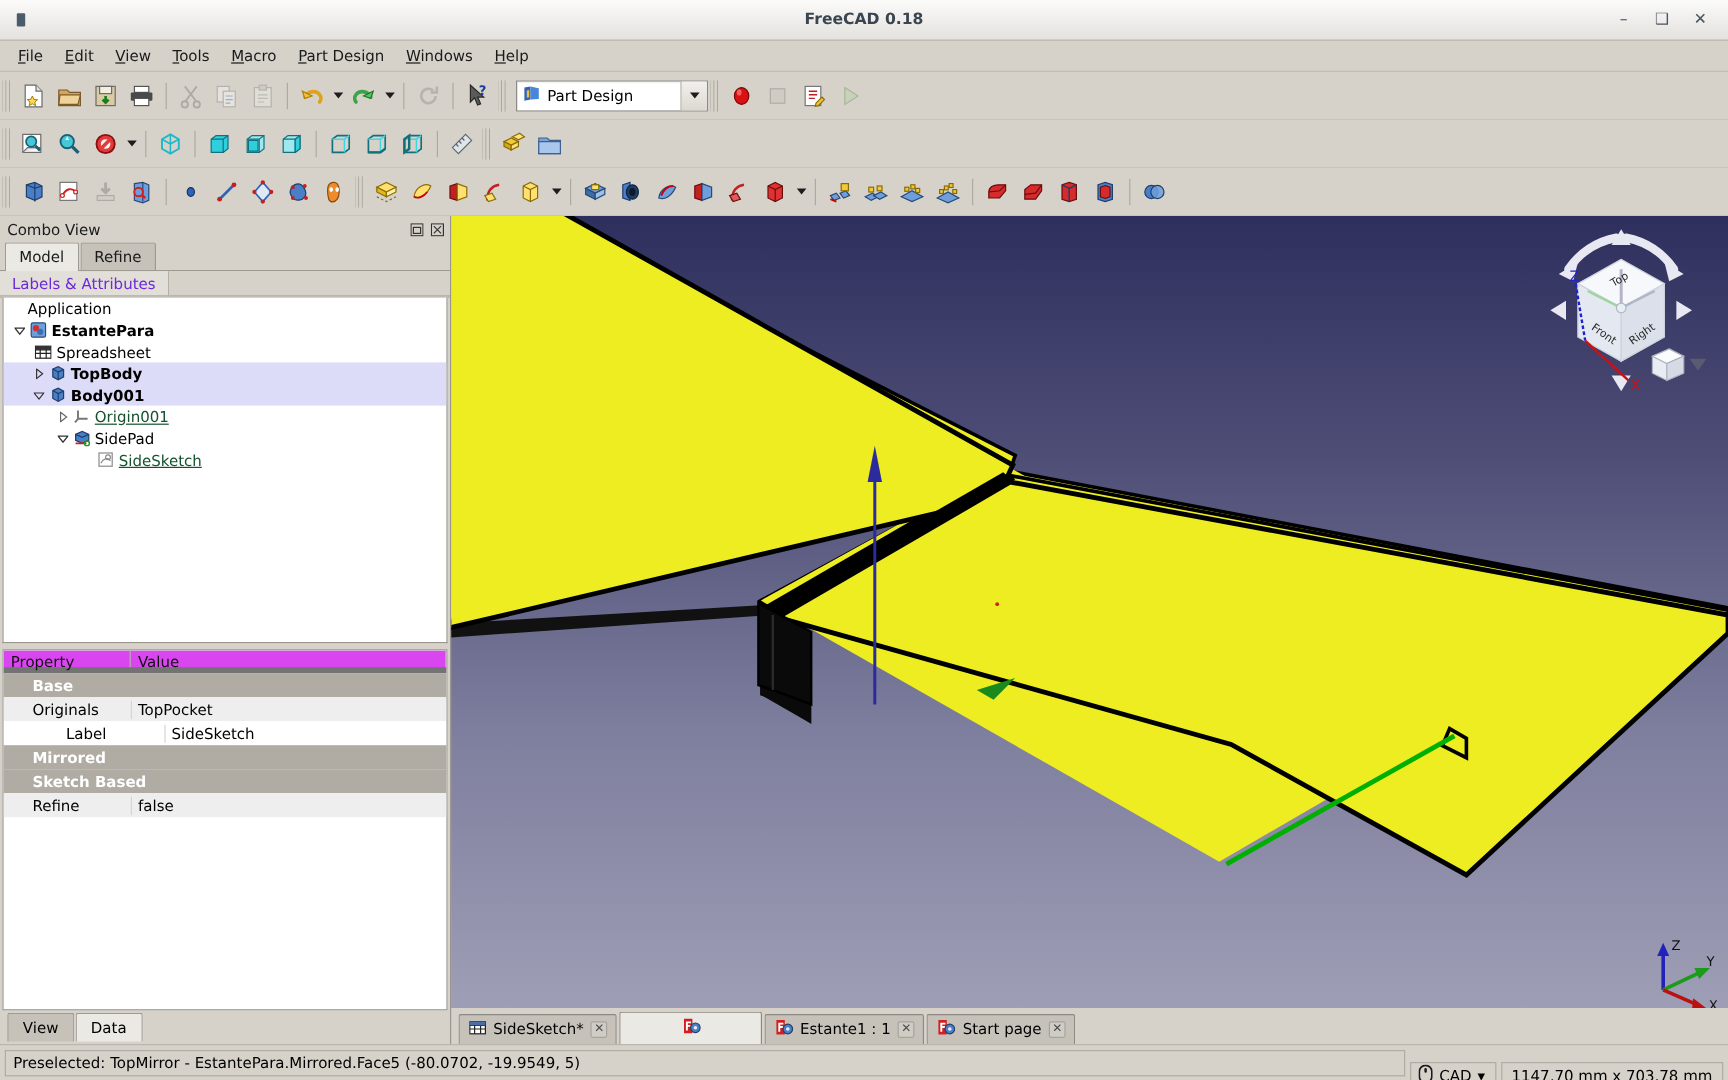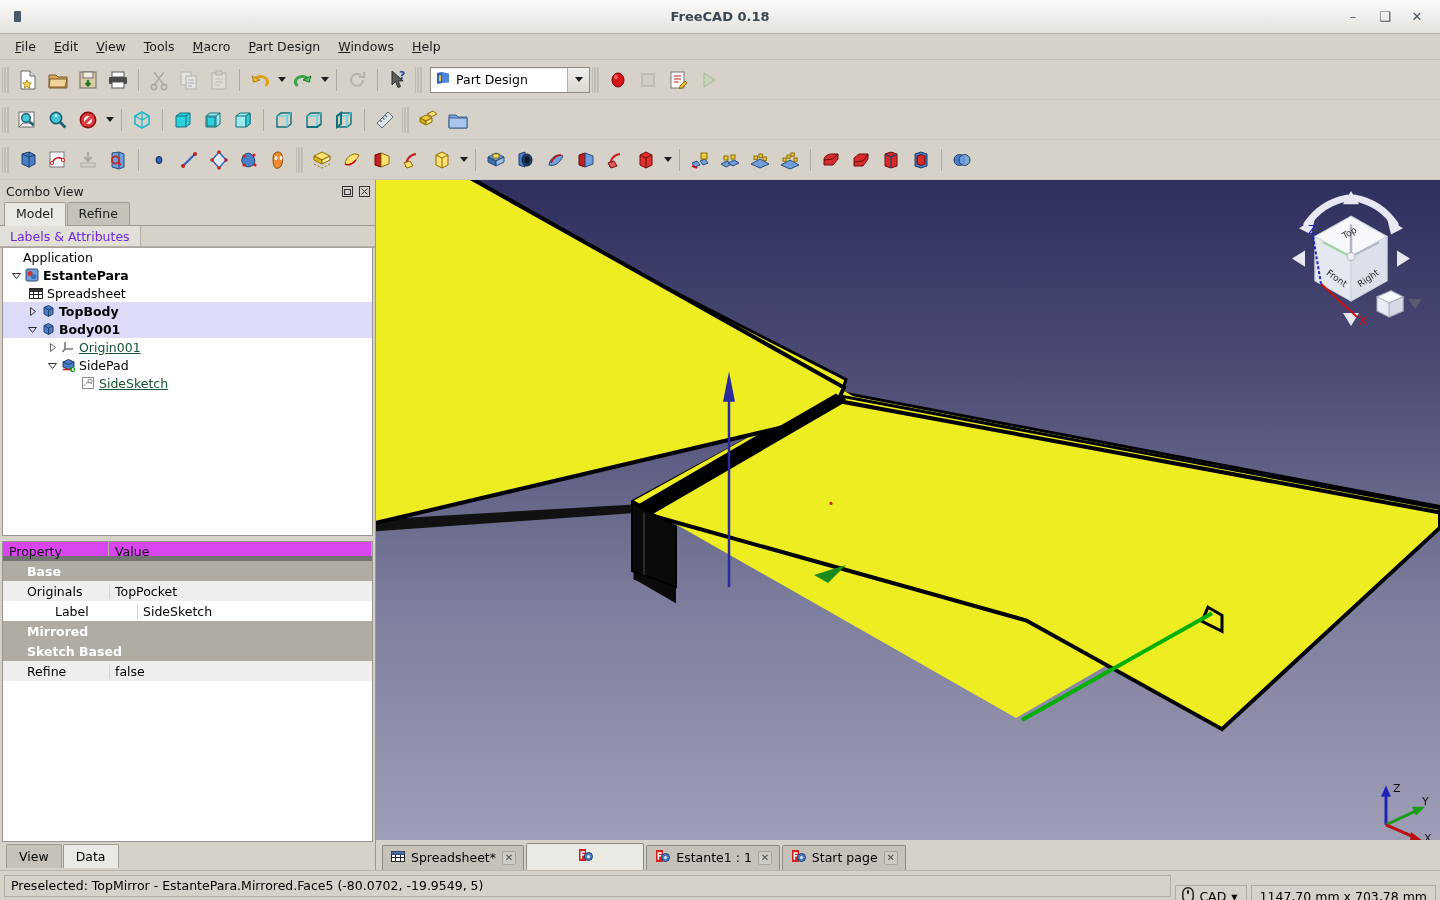--- a/index.html
+++ b/index.html
@@ -1013,21 +1013,21 @@
       <div class="doctabs">
 
         <div class="dtab">
           <span>
             <svg width="14" height="13" viewBox="0 0 14 13">
                 <rect x="0.5" y="1.5" width="13" height="10" fill="#fff" stroke="#222"></rect>
                 <path d="M0.5 4.5h13M0.5 7.5h13M4.5 1.5v10M9.5 1.5v10" stroke="#222"></path>
                 <rect x="0.5" y="1.5" width="13" height="3" fill="#4a6fa8"></rect>
               </svg>
           </span>
-          <span>Spreadsheet*</span>
+          <span>SideSketch*</span>
           <span class="dclose">✕</span>
         </div>
 
         <div class="dtab active">
           <span>
             <svg width="15" height="14" viewBox="0 0 15 14">
                 <path d="M1 1h7v12H1z" fill="#d22020"></path>
                 <path d="M2.6 3.2h4.2v1.5H4.2v1.4h2.3v1.5H4.2v3.2H2.6z" fill="#fff"></path>
                 <circle cx="10.5" cy="8.5" r="4" fill="#4a7fc7" stroke="#1f3f6b"></circle>
                 <circle cx="10.5" cy="8.5" r="1.5" fill="#e8eef7"></circle>

